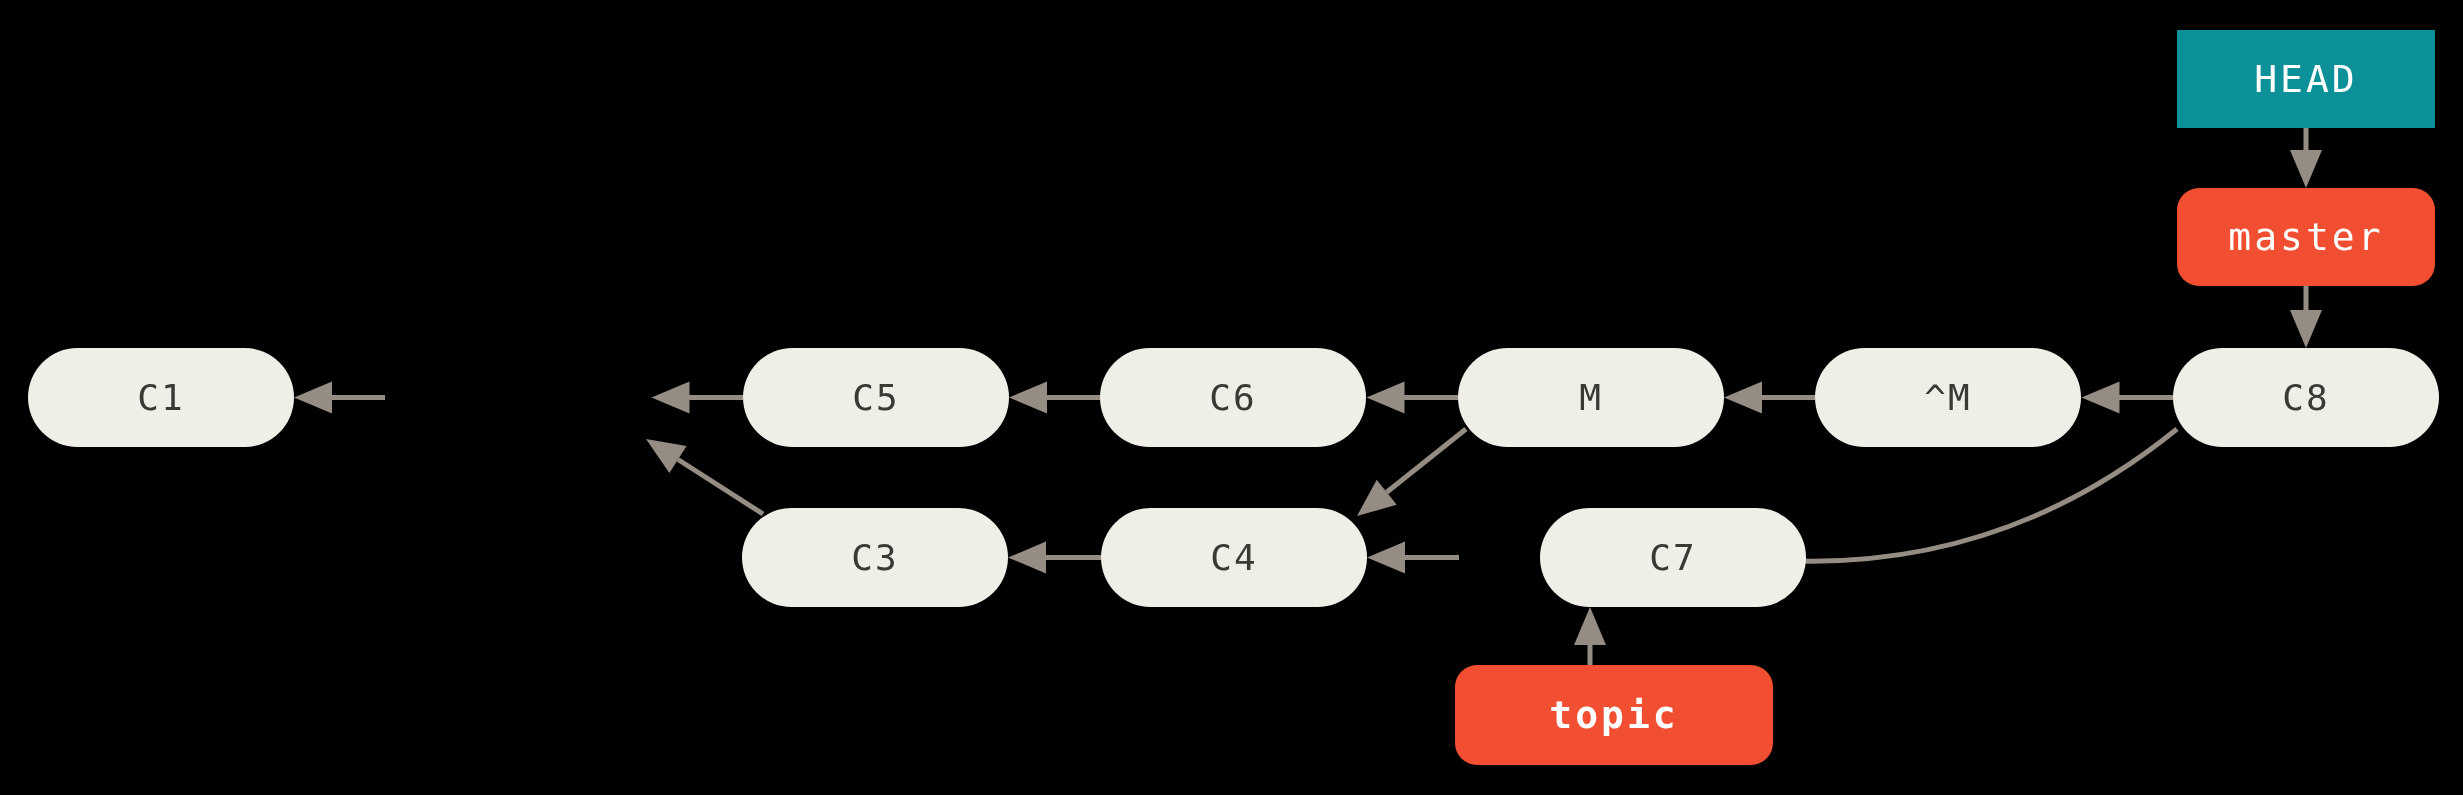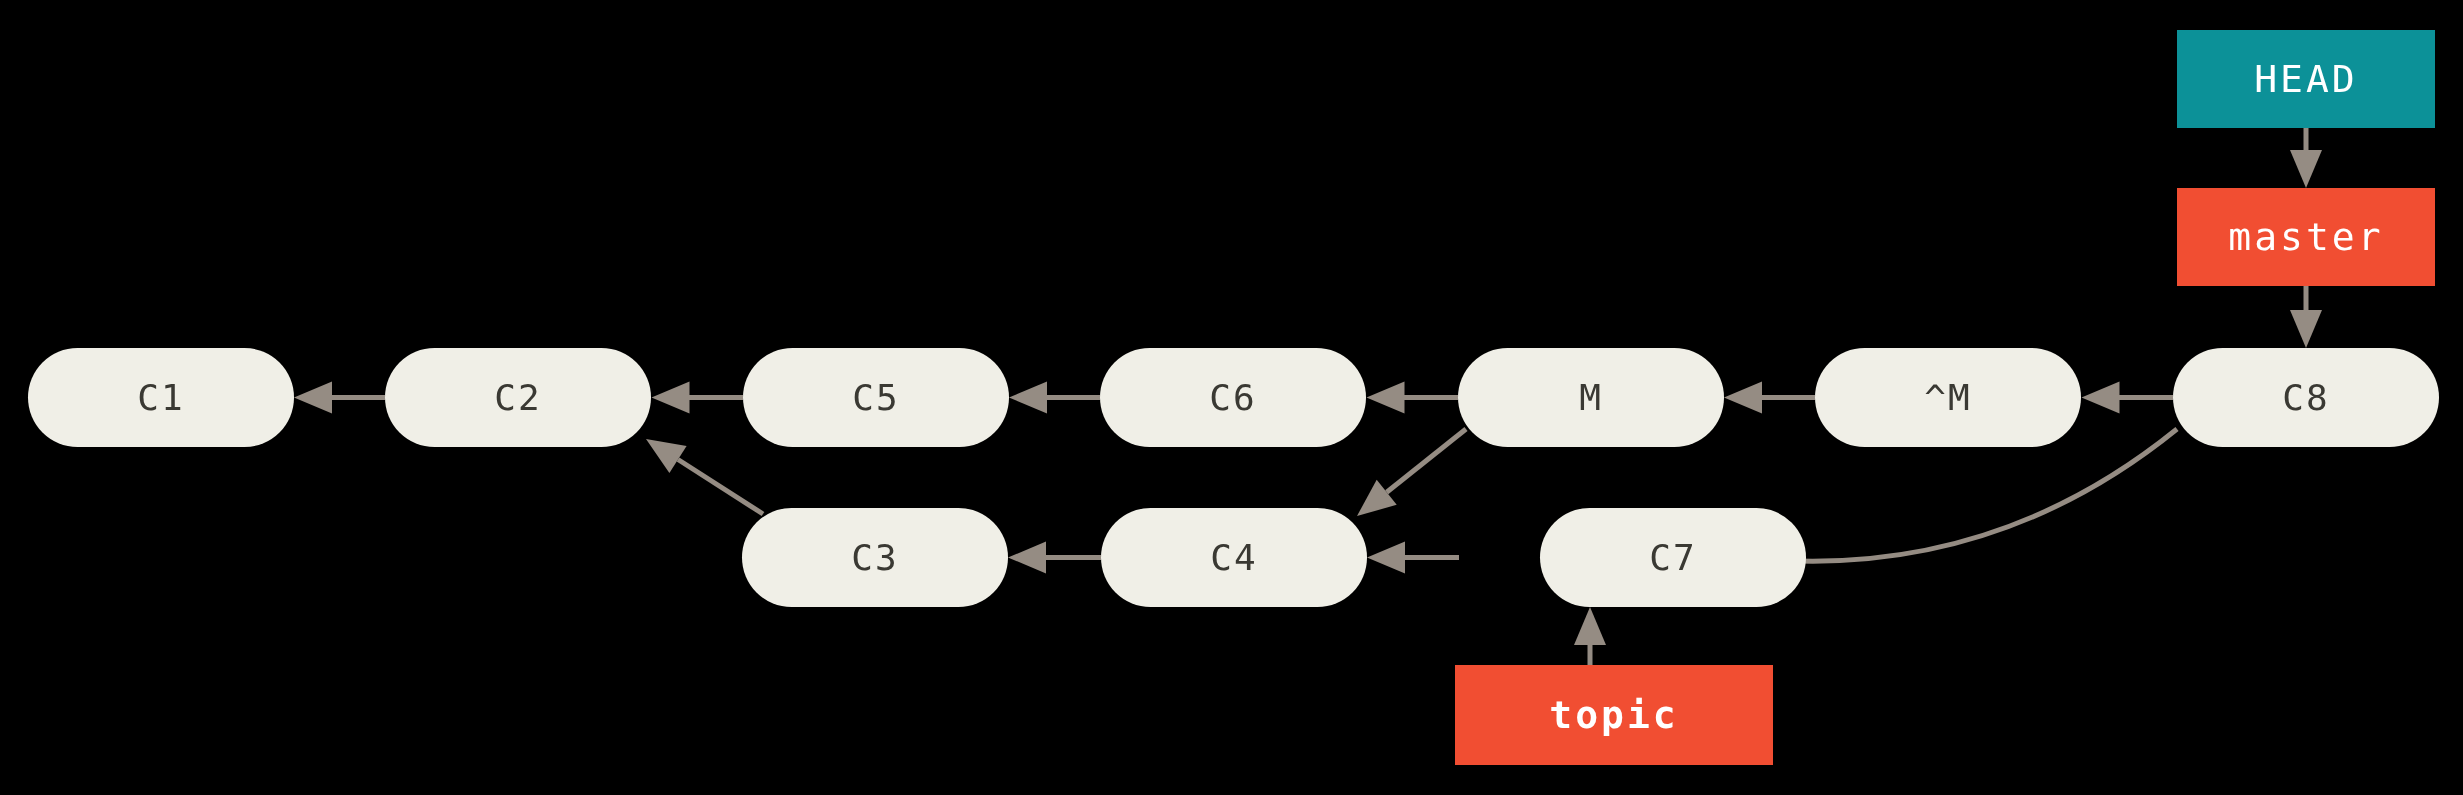--- a/index.html
+++ b/index.html
@@ -51,21 +51,21 @@
     width: 258px;
     height: 98px;
     color: var(--ref_text, #fff);
     font-size: 38px;
     letter-spacing: 3px;
     display: flex;
     align-items: center;
     justify-content: center;
   }
   .ref-head   { background: var(--head_fill, #0c9198); }
-  .ref-branch { background: var(--branch_fill, #f14e32); }
+  .ref-branch { background: var(--branch_fill, #f14e32); border-radius: 22px; }
 
   
   .pos-c1 { left: 28px;   top: 348px; }
   .pos-c2 { left: 385px;  top: 348px; }
   .pos-c5 { left: 743px;  top: 348px; }
   .pos-c6 { left: 1100px; top: 348px; }
   .pos-m  { left: 1458px; top: 348px; }
   .pos-rm { left: 1815px; top: 348px; }
   .pos-c8 { left: 2173px; top: 348px; }
   
@@ -161,23 +161,20 @@
   <div class="ref-box ref-branch pos-master">
     <span>master</span>
   </div>
   <div class="ref-box ref-branch pos-topic">
     <span>topic</span>
   </div>
 
   <div class="commit pos-c1">
     <span>C1</span>
   </div>
-  <div class="commit pos-c2">
-    <span>C2</span>
-  </div>
   <div class="commit pos-c5">
     <span>C5</span>
   </div>
   <div class="commit pos-c6">
     <span>C6</span>
   </div>
   <div class="commit pos-m">
     <span>M</span>
   </div>
   <div class="commit pos-rm">

